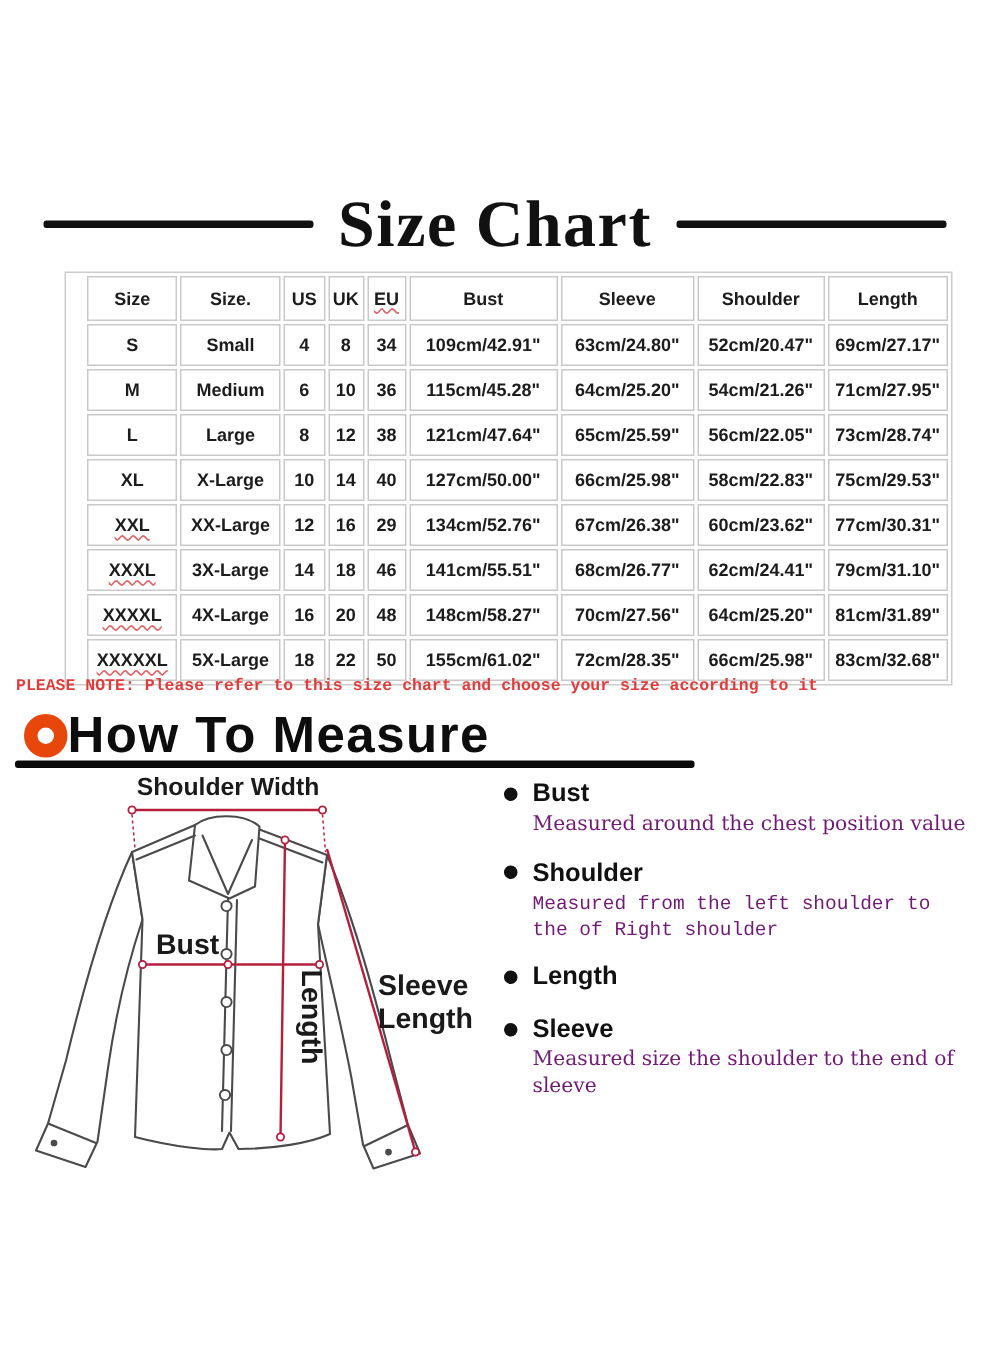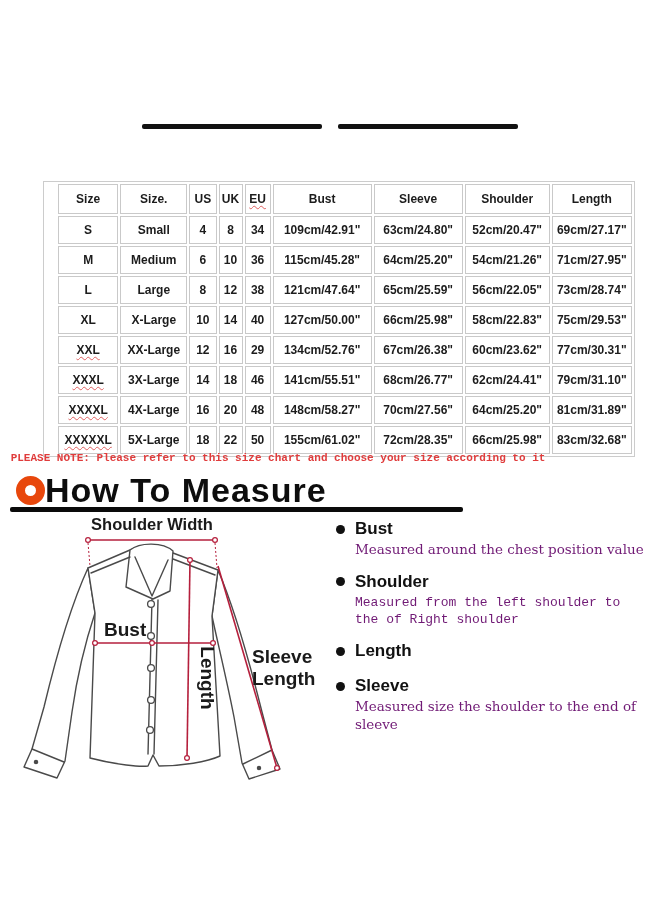--- a/index.html
+++ b/index.html
@@ -49,20 +49,21 @@
   .m-desc.mono{font-family:"Liberation Mono",monospace;font-size:13px;}
   .m-item.gap-lg{margin-bottom:15px;}
 </style>
 </head>
 <body>
 
 <div class="canvas">
 
   <div class="title-row">
     <div class="title-line"></div>
+    <div class="title-text">Size Chart</div>
     <div class="title-line"></div>
   </div>
 
   <table class="size-table">
     <colgroup>
       <col style="width:10.8%">
         <col style="width:12%">
         <col style="width:4.9%">
       <col style="width:4.3%">
         <col style="width:4.7%">

